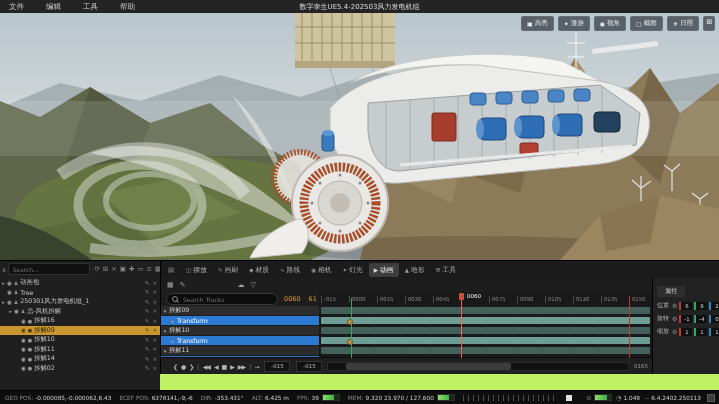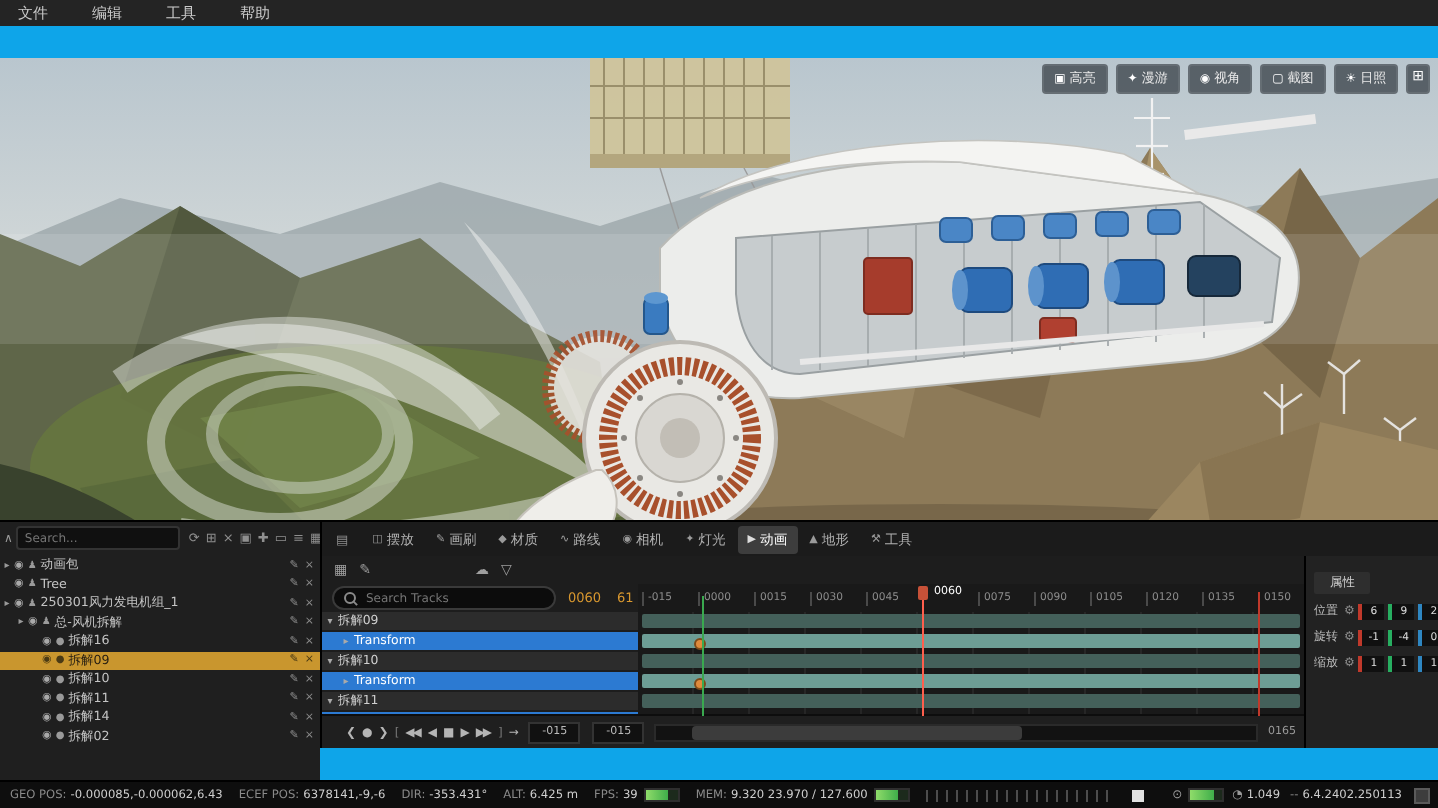--- a/index.html
+++ b/index.html
@@ -1,26 +1,26 @@
 <!DOCTYPE html>
 <html><head>
 <meta charset="utf-8">
 <style>
   html,body{margin:0;padding:0;background:#000;}
-  #app{position:relative;width:719px;height:404px;overflow:hidden;background:#0ea5e9;
+  #app{position:relative;width:719px;height:404px;overflow:hidden;background:#bef264;
        font-family:"DejaVu Sans","Liberation Sans",sans-serif;color:#ccc;
        -webkit-font-smoothing:antialiased;}
   
   #menubar{position:absolute;left:0;top:0;width:719px;height:13px;background:#242424;
            display:flex;align-items:center;font-size:7.5px;color:#c9c9c9;z-index:5;}
   .menu-item{margin-left:22px;cursor:default;}
   .menu-item:first-child{margin-left:9px;}
   #win-title{position:absolute;left:0;right:0;text-align:center;font-size:7px;color:#dedede;pointer-events:none;}
   
-  #viewport{position:absolute;left:0;top:13px;width:719px;height:247px;overflow:hidden;background:#9fa9ad;margin-top:16px;}
+  #viewport{position:absolute;left:0;top:13px;width:719px;height:247px;overflow:hidden;background:#9fa9ad;}
   #viewport svg{display:block;}
   .vp-buttons{position:absolute;top:3px;right:4px;display:flex;gap:4px;z-index:4;}
   .vp-btn{display:flex;align-items:center;gap:2px;background:rgba(28,34,40,.62);color:#e9e9e9;
           font-size:6.5px;padding:2px 5px;border-radius:2px;border:1px solid rgba(255,255,255,.08);}
   .vp-btn .ic{font-size:6px;color:#fff;}
   .vp-mini{background:rgba(28,34,40,.62);color:#fff;font-size:7px;padding:1px 2px;border-radius:2px;border:1px solid rgba(255,255,255,.08);}
   
   #left-panel{position:absolute;left:0;top:260px;width:160px;height:130px;background:#1f1f1f;border-top:1px solid #000;box-sizing:border-box;}
   .lp-header{display:flex;align-items:center;height:16px;padding:0 2px;gap:2px;}
   .lp-chev{font-size:6px;color:#9a9a9a;width:7px;text-align:center;}
@@ -132,20 +132,21 @@
 </head>
 <body>
 
 <div id="app">
 
   <div id="menubar">
     <span class="menu-item">文件</span>
     <span class="menu-item">编辑</span>
     <span class="menu-item">工具</span>
     <span class="menu-item">帮助</span>
+    <span id="win-title">数字孪生UE5.4-202503风力发电机组</span>
   </div>
 
   <div id="viewport">
     <svg width="719" height="247" viewBox="0 0 719 247">
       <defs>
         <linearGradient id="sky" x1="0" y1="0" x2="0" y2="1">
           <stop offset="0" stop-color="#b9c6ce"></stop>
             <stop offset="1" stop-color="#dcdfdc"></stop>
         </linearGradient>
       </defs>

